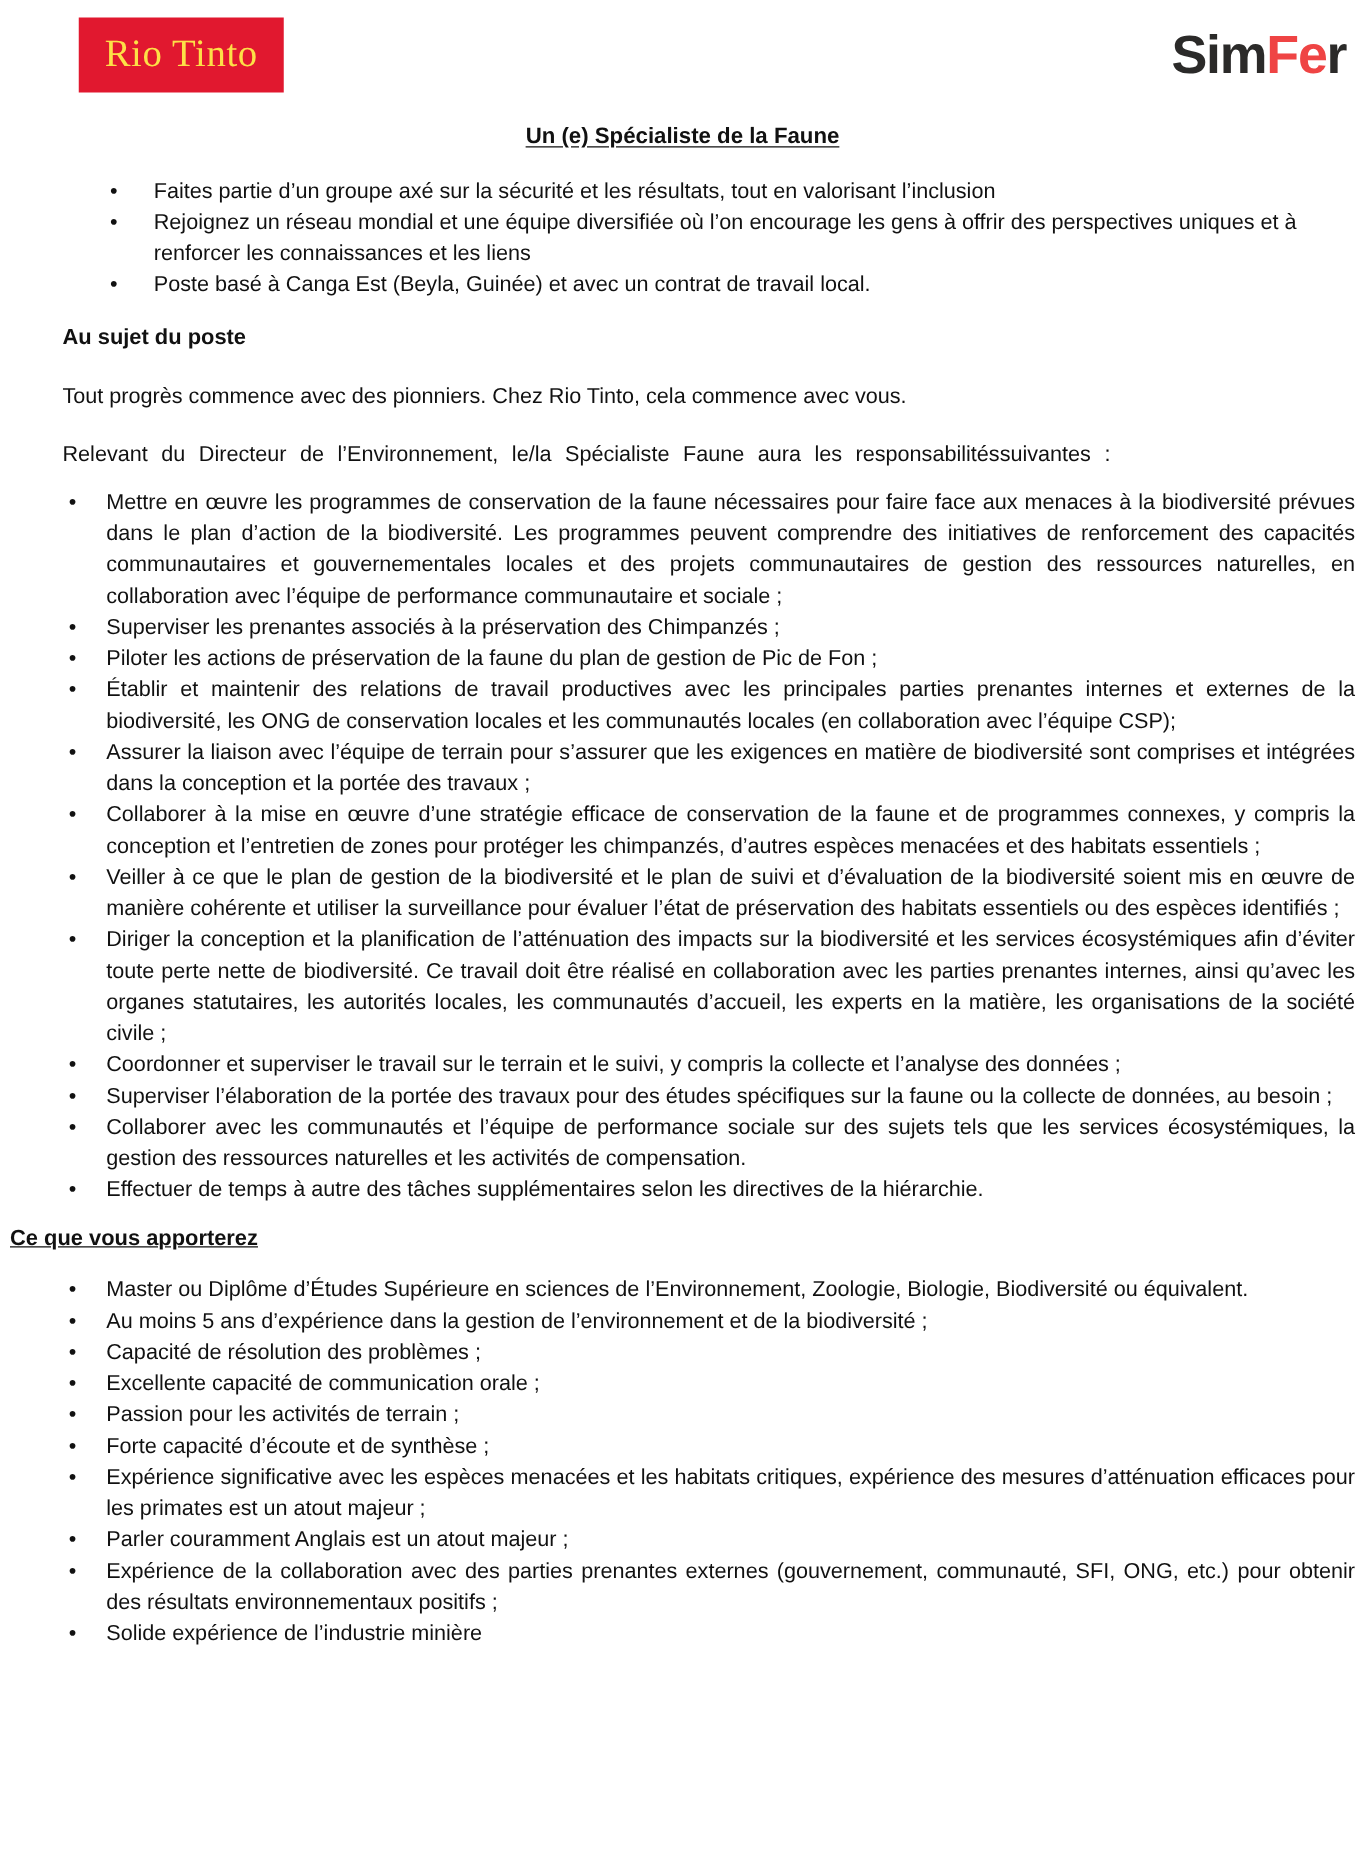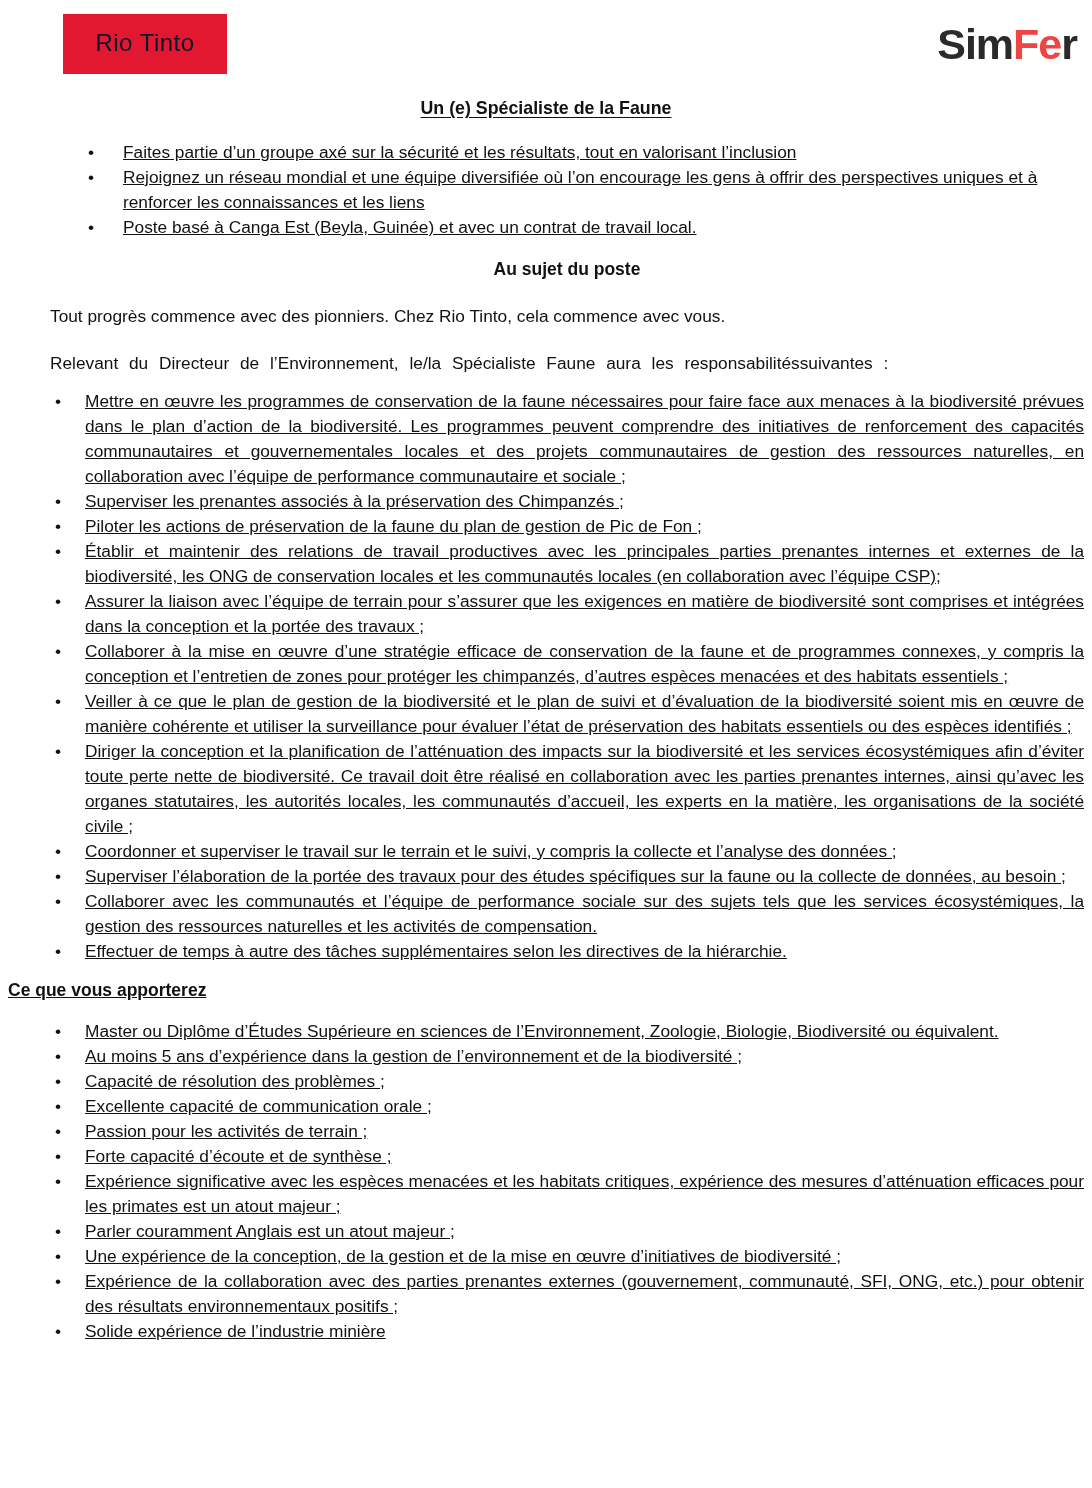--- a/index.html
+++ b/index.html
@@ -27,23 +27,23 @@
   }
   .rio-logo {
     width: 164px;
     height: 60px;
     background: #E1182F;
     display: flex;
     align-items: center;
     justify-content: center;
   }
   .rio-logo span {
-    font-family: Liberation Sans, sans-serif;
-    color: #0f172a;
-    font-size: 24px;
+    font-family: Liberation Serif, serif;
+    color: #fde047;
+    font-size: 31px;
     letter-spacing: 0.5px;
     line-height: 1;
     padding-bottom: 3px;
   }
   .simfer-logo {
     font-family: "Liberation Sans", sans-serif;
     font-weight: bold;
     font-size: 43px;
     letter-spacing: -1px;
     line-height: 1;
@@ -56,41 +56,41 @@
   .title {
     margin-top: 21px;
     text-align: center;
     font-weight: bold;
     font-size: 17.8px;
     text-decoration: underline;
     text-underline-offset: 3px;
   }
 
   
-  ul { list-style: none; margin: 0; padding: 0; text-decoration: underline; }
+  ul { list-style: none; margin: 0; padding: 0; }
   li { position: relative; }
   li::before {
     content: "\2022";
     position: absolute;
     left: 0;
     top: 0;
   }
   ul.intro { margin-top: 19px; margin-right: 2px; }
   ul.intro li { margin-left: 80px; padding-left: 35px; text-align: left; }
   ul.block { margin-top: 13px; margin-right: 0; }
   ul.block li { margin-left: 47px; padding-left: 30px; text-align: justify; }
 
   
   h2 {
     font-size: 17.5px;
     font-weight: bold;
     margin: 0;
     line-height: 25px;
   }
-  .about-heading { margin-top: 17px; margin-left: 42px; text-align: center; }
+  .about-heading { margin-top: 17px; margin-left: 42px; }
   .bring-heading { margin-top: 14px; margin-left: 0; text-decoration: underline; }
   .para {
     margin: 22px 0 0 42px;
     text-align: left;
   }
   .para.stretched { word-spacing: 6px; }
   ul.qual { margin-top: 16px; }
 </style>
 </head>
 <body>
@@ -137,18 +137,17 @@
 
   <ul class="block qual">
       <li>Master ou Diplôme d’Études Supérieure en sciences de l’Environnement, Zoologie, Biologie, Biodiversité ou équivalent.</li>
       <li>Au moins 5 ans d’expérience dans la gestion de l’environnement et de la biodiversité ;</li>
       <li>Capacité de résolution des problèmes ;</li>
       <li>Excellente capacité de communication orale ;</li>
       <li>Passion pour les activités de terrain ;</li>
       <li>Forte capacité d’écoute et de synthèse ;</li>
       <li>Expérience significative avec les espèces menacées et les habitats critiques, expérience des mesures d’atténuation efficaces pour les primates est un atout majeur ;</li>
       <li>Parler couramment Anglais est un atout majeur ;</li>
-      <li>Une expérience de la conception, de la gestion et de la mise en œuvre d’initiatives de biodiversité ;</li>
       <li>Expérience de la collaboration avec des parties prenantes externes (gouvernement, communauté, SFI, ONG, etc.) pour obtenir des résultats environnementaux positifs ;</li>
       <li>Solide expérience de l’industrie minière</li>
     </ul>
 
 </div>
 
 </body></html>

